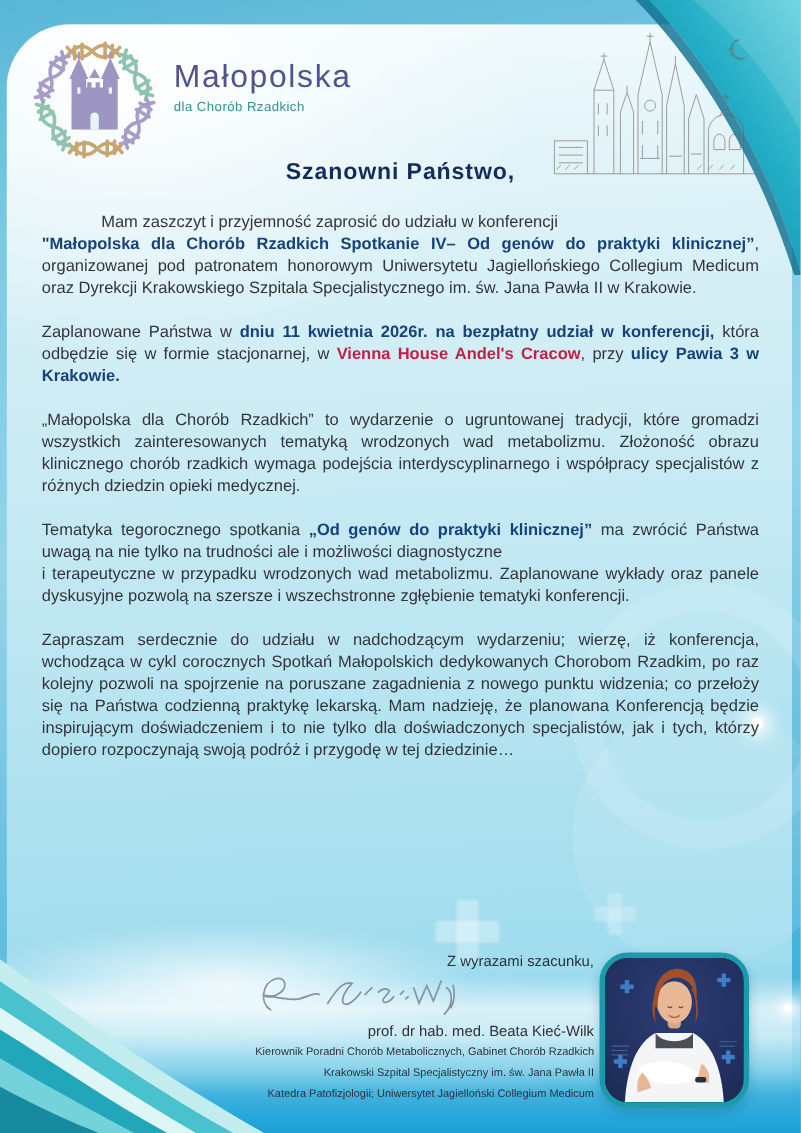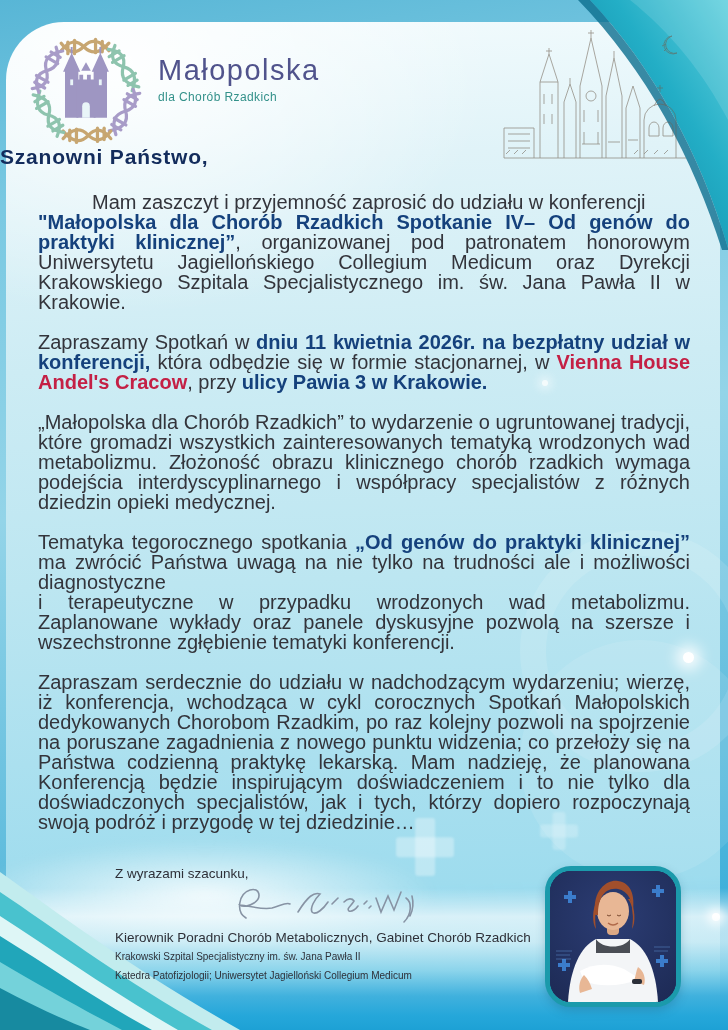--- a/index.html
+++ b/index.html
@@ -34,29 +34,29 @@
   .waves{position:absolute;left:0;bottom:0;width:262px;height:172px;}
   .horizon{position:absolute;left:0;top:888px;width:728px;height:142px;pointer-events:none;
         background:linear-gradient(180deg,rgba(255,255,255,0) 0%,rgba(255,255,255,.65) 20%,rgba(224,244,249,.75) 38%,rgba(143,214,236,.85) 58%,rgba(62,176,221,.95) 76%,#25a7da 90%,#1da1d5 100%);}
   
   .emblem{position:absolute;left:28px;top:26px;width:116px;height:126px;}
   .logo-text{position:absolute;left:158px;top:54px;}
   .logo-title{font-size:29px;letter-spacing:1.5px;color:#50538c;font-weight:400;}
   .logo-sub{font-size:12px;letter-spacing:.4px;color:#33918a;margin-top:3px;}
   .sketch{position:absolute;left:494px;top:24px;width:202px;height:146px;opacity:.8;}
   
-  .salutation{position:absolute;left:0;top:145px;width:728px;text-align:left;
+  .salutation{position:absolute;left:0;top:145px;width:728px;text-align:center;
         font-size:21px;font-weight:700;letter-spacing:.8px;color:#132c5c;}
   .body-block{position:absolute;left:38px;top:192px;width:652px;}
-  p.para{margin:0 0 20px 0;font-size:20px;line-height:20px;text-align:justify;color:#33343b;}
+  p.para{margin:0 0 20px 0;font-size:15px;line-height:20px;text-align:justify;color:#33343b;}
   p.para.indent{text-indent:54px;}
   .bold-navy{font-weight:700;color:#15417c;}
   .bold-red{font-weight:700;color:#c42045;}
   
-  .closing-block{position:absolute;left:115px;top:866px;width:425px;text-align:left;color:#2e3038;}
+  .closing-block{position:absolute;left:115px;top:866px;width:425px;text-align:right;color:#2e3038;}
   .closing-line{font-size:13.5px;}
   .sig-svg{display:block;margin:1px auto 0 auto;width:200px;height:46px;}
   .signatory div{font-size:10px;line-height:19px;}
   .signatory div:first-child{font-size:13.5px;}
   
   .photo{position:absolute;left:545px;top:866px;width:136px;height:141px;box-sizing:border-box;
         border:5px solid #1b9aab;border-radius:26px;overflow:hidden;background:#22305f;
         box-shadow:0 4px 10px rgba(20,80,110,.25);}
   .photo svg{display:block;width:100%;height:100%;}
 </style>
@@ -194,40 +194,41 @@
       <path d="M12,130 l4,-4 M20,130 l4,-4 M28,130 l4,-4 M140,130 l4,-4 M150,130 l4,-4 M160,130 l4,-4 M170,130 l4,-4"></path>
       <path d="M178,12 a9,9 0 1 0 5,17 a7,7 0 1 1 -5,-17 Z"></path>
       <path d="M172,20 l-4,2 M173,24 l-3,3"></path>
     </g>
   </svg>
 
   <div class="salutation">Szanowni Państwo,</div>
 
   <div class="body-block">
       <p class="para indent"><span>Mam zaszczyt i przyjemność zaprosić do udziału w konferencji</span><br><span class="bold-navy">"Małopolska dla Chorób Rzadkich Spotkanie IV– Od genów do praktyki klinicznej”</span><span>, organizowanej pod patronatem honorowym Uniwersytetu Jagiellońskiego Collegium Medicum oraz Dyrekcji Krakowskiego Szpitala Specjalistycznego im. św. Jana Pawła II w Krakowie.</span></p>
-      <p class="para"><span>Zapraszamy Spotkań w </span><span class="bold-navy">dniu 11 kwietnia 2026r. na bezpłatny udział w konferencji,</span><span> która odbędzie się w formie stacjonarnej, w </span><span class="bold-red">Vienna House Andel's Cracow</span><span>, przy </span><span class="bold-navy">ulicy Pawia 3 w Krakowie.</span></p>
+      <p class="para"><span>Zaplanowane Państwa w </span><span class="bold-navy">dniu 11 kwietnia 2026r. na bezpłatny udział w konferencji,</span><span> która odbędzie się w formie stacjonarnej, w </span><span class="bold-red">Vienna House Andel's Cracow</span><span>, przy </span><span class="bold-navy">ulicy Pawia 3 w Krakowie.</span></p>
       <p class="para"><span>„Małopolska dla Chorób Rzadkich” to wydarzenie o ugruntowanej tradycji, które gromadzi wszystkich zainteresowanych tematyką wrodzonych wad metabolizmu. Złożoność obrazu klinicznego chorób rzadkich wymaga podejścia interdyscyplinarnego i współpracy specjalistów z różnych dziedzin opieki medycznej.</span></p>
       <p class="para"><span>Tematyka tegorocznego spotkania </span><span class="bold-navy">„Od genów do praktyki klinicznej”</span><span> ma zwrócić Państwa uwagą na nie tylko na trudności ale i możliwości diagnostyczne</span><br><span>i terapeutyczne w przypadku wrodzonych wad metabolizmu. Zaplanowane wykłady oraz panele dyskusyjne pozwolą na szersze i wszechstronne zgłębienie tematyki konferencji.</span></p>
       <p class="para"><span>Zapraszam serdecznie do udziału w nadchodzącym wydarzeniu; wierzę, iż konferencja, wchodząca w cykl corocznych Spotkań Małopolskich dedykowanych Chorobom Rzadkim, po raz kolejny pozwoli na spojrzenie na poruszane zagadnienia z nowego punktu widzenia; co przełoży się na Państwa codzienną praktykę lekarską. Mam nadzieję, że planowana Konferencją będzie inspirującym doświadczeniem i to nie tylko dla doświadczonych specjalistów, jak i tych, którzy dopiero rozpoczynają swoją podróż i przygodę w tej dziedzinie…</span></p>
     </div>
 
   <div class="closing-block">
     <div class="closing-line">Z wyrazami szacunku,</div>
     <svg class="sig-svg" viewBox="0 0 200 46">
       <g stroke="#8793a4" stroke-width="1.6" fill="none" stroke-linecap="round">
         <path d="M18,36 C8,30 10,12 22,8 C32,5 34,16 26,21 C20,25 14,25 12,23 C22,24 34,28 44,26 C52,24 58,20 62,22"></path>
         <path d="M70,30 C80,14 86,10 92,12 C86,18 82,26 84,30 C88,34 96,26 100,20"></path>
         <path d="M104,22 L110,16"></path>
         <path d="M116,20 C120,16 124,16 126,19 C123,24 118,27 121,29 C124,30 128,27 130,24"></path>
         <path d="M136,22 L139,19 M141,26 L143,24"></path>
         <path d="M148,16 L153,30 L160,14 L166,28 L173,10"></path>
         <path d="M178,16 C184,20 184,32 176,40 M184,14 C186,22 184,30 182,34"></path>
       </g>
     </svg>
     <div class="signatory">
+        <div>prof. dr hab. med. Beata Kieć-Wilk</div>
         <div>Kierownik Poradni Chorób Metabolicznych, Gabinet Chorób Rzadkich</div>
         <div>Krakowski Szpital Specjalistyczny im. św. Jana Pawła II</div>
         <div>Katedra Patofizjologii; Uniwersytet Jagielloński Collegium Medicum</div>
       </div>
   </div>
 
   <div class="photo">
     <svg viewBox="0 0 126 131">
       <rect x="0" y="0" width="126" height="131" fill="#22305f"></rect>
       <rect x="0" y="0" width="126" height="131" fill="url(#pbg)"></rect>

